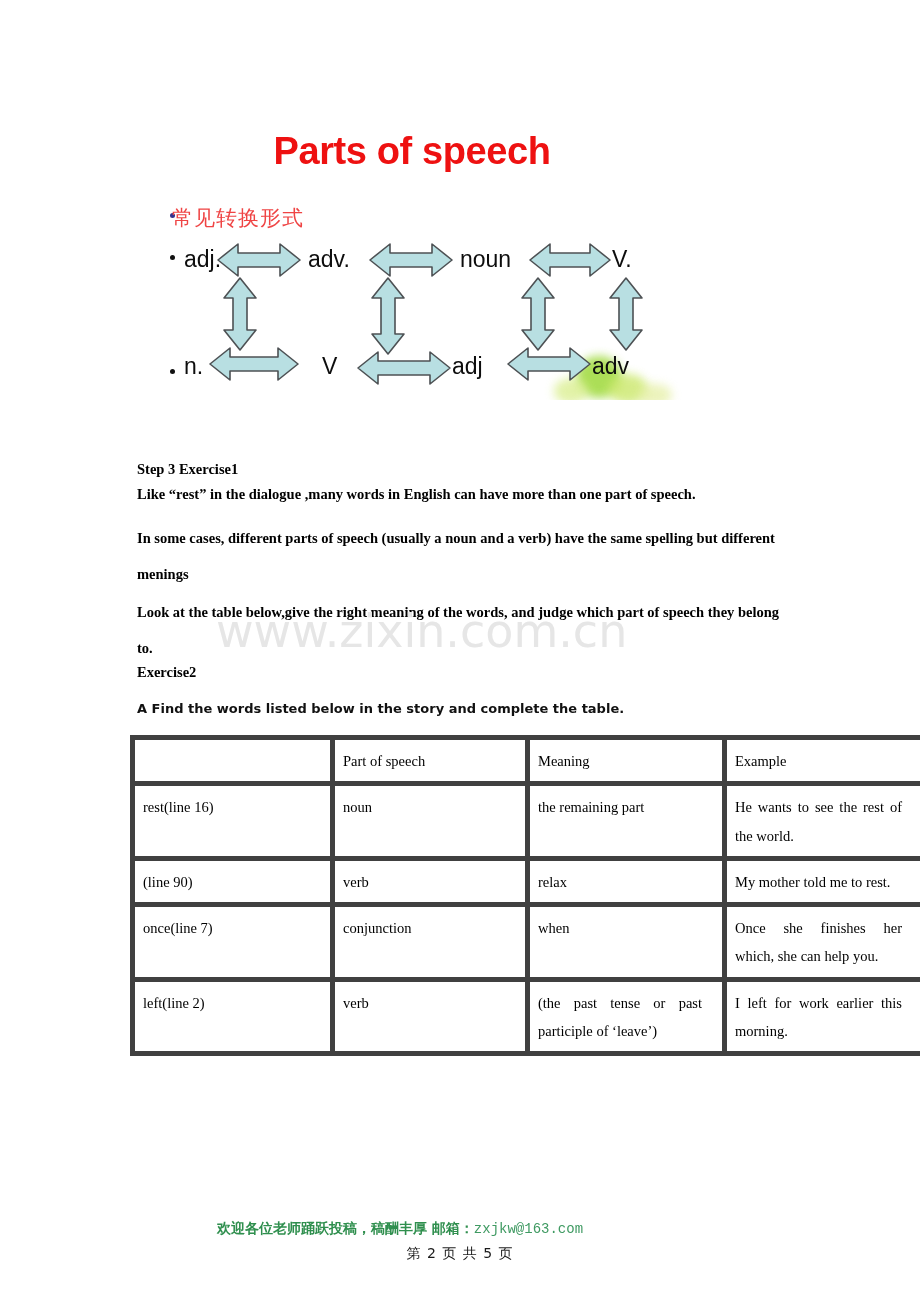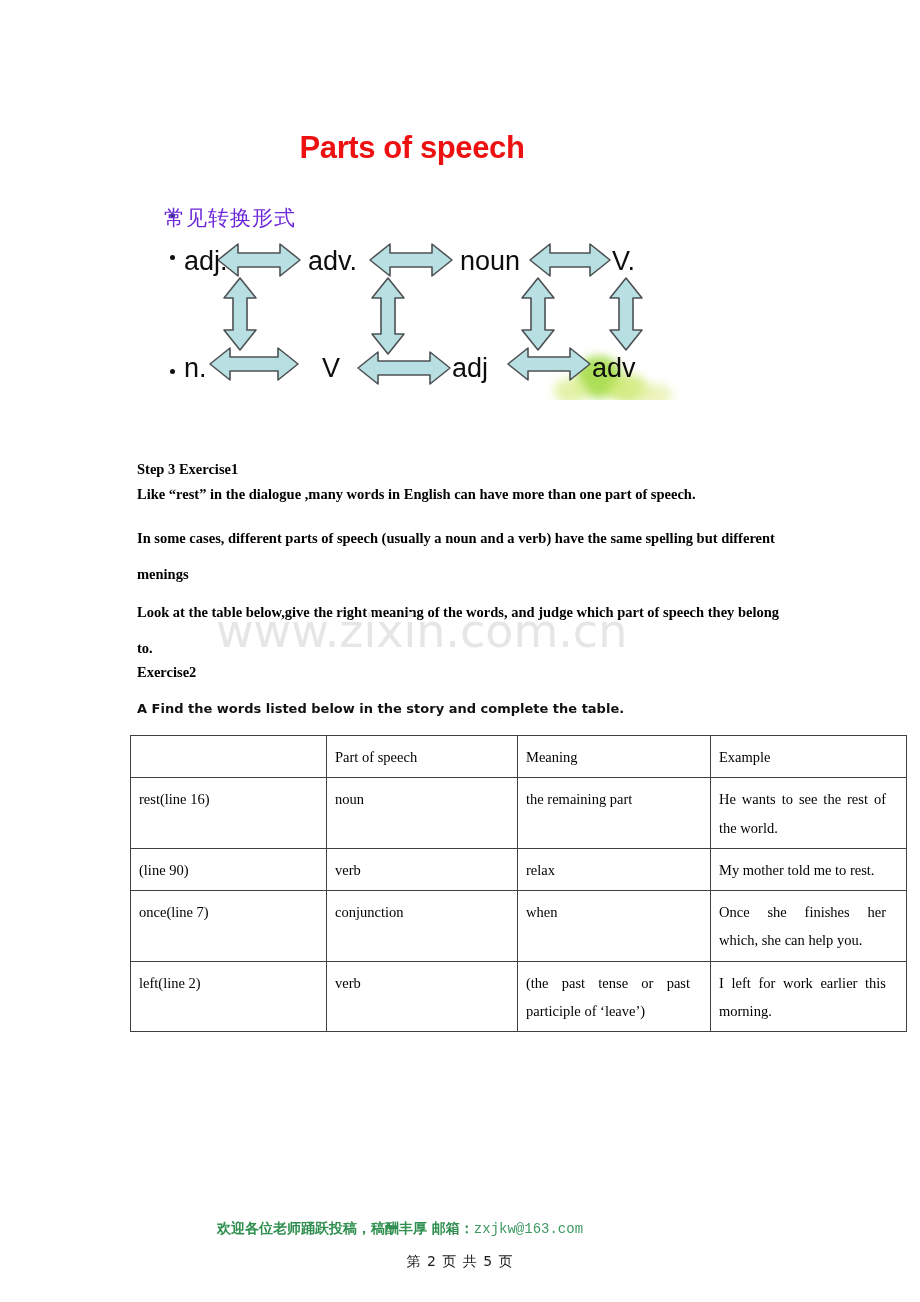--- a/index.html
+++ b/index.html
@@ -27,45 +27,45 @@
   }
   #slide-title {
     position: absolute;
     left: 0;
     top: 18px;
     width: 544px;
     text-align: center;
     color: #ee1111;
     font-family: "Liberation Sans", sans-serif;
     font-weight: bold;
-    font-size: 31px;
+    font-size: 38px;
     letter-spacing: -0.4px;
   }
   .slide-bullet-dot {
     position: absolute;
     width: 5px;
     height: 5px;
     border-radius: 50%;
     background: #33338f;
   }
   .slide-bullet-dot.black { background: #111111; }
   #slide-sub-cn {
     position: absolute;
-    left: 24px;
+    left: 32px;
     top: 92px;
-    color: #6d28d9;
+    color: #ef4444;
     font-family: "DejaVu Sans", sans-serif;
     font-size: 21px;
     letter-spacing: 1px;
     white-space: nowrap;
   }
   .node {
     position: absolute;
     font-family: "Liberation Sans", sans-serif;
-    font-size: 27px;
+    font-size: 23px;
     color: #0d0d0d;
     white-space: nowrap;
     line-height: 1;
   }
   .leaf-blob {
     position: absolute;
     border-radius: 50%;
     filter: blur(5px);
   }
   svg.arrows {
@@ -114,21 +114,21 @@
     left: 130px;
     top: 735px;
     width: 660px;
     border-collapse: collapse;
     table-layout: fixed;
     font-family: "Liberation Serif", serif;
     font-size: 14.5px;
     color: #000;
   }
   #word-table td {
-    border: 1px solid #404040;
+    border: 5px solid #404040;
     padding: 7px 20px 6px 8px;
     vertical-align: top;
     line-height: 1.95;
   }
   #word-table td.c0 { width: 167px; }
   #word-table td.c1 { width: 162px; }
   #word-table td.c2 { width: 164px; }
   #word-table td.c3 { width: 167px; }
   .just { text-align: justify; text-align-last: left; }
 
@@ -154,21 +154,20 @@
   #footer-page {
     position: absolute;
     left: 0;
     top: 1245px;
     width: 920px;
     text-align: center;
     font-family: "DejaVu Sans", serif;
     font-size: 14px;
     color: #1a1a1a;
     letter-spacing: 1px;
-    margin-top: 8px;
   }
 </style>
 </head>
 <body>
 
 <div id="slide-figure">
 
   <div class="leaf-blob" style="left:436px; top:244px; width:46px; height:42px; background:#9ed93a; opacity:.85;"></div>
   <div class="leaf-blob" style="left:468px; top:262px; width:40px; height:30px; background:#cbe86b; opacity:.8;"></div>
   <div class="leaf-blob" style="left:414px; top:266px; width:34px; height:26px; background:#d9ee8c; opacity:.75;"></div>

